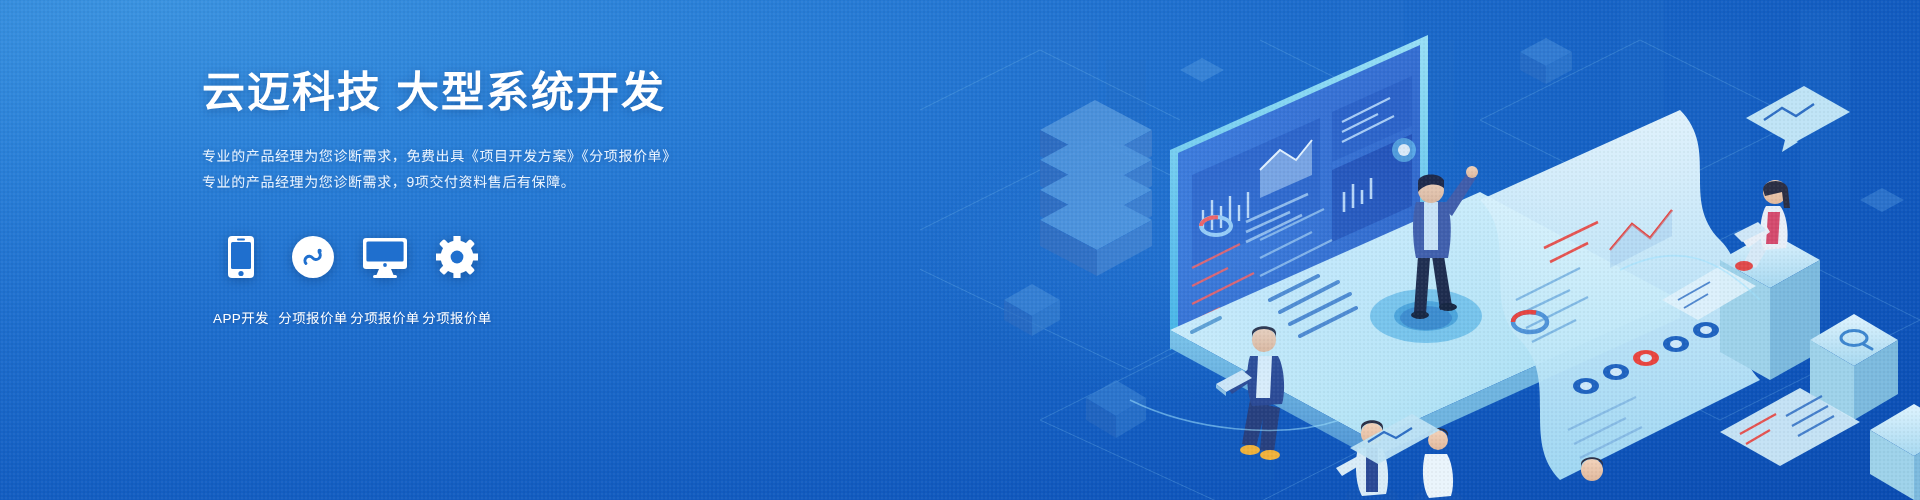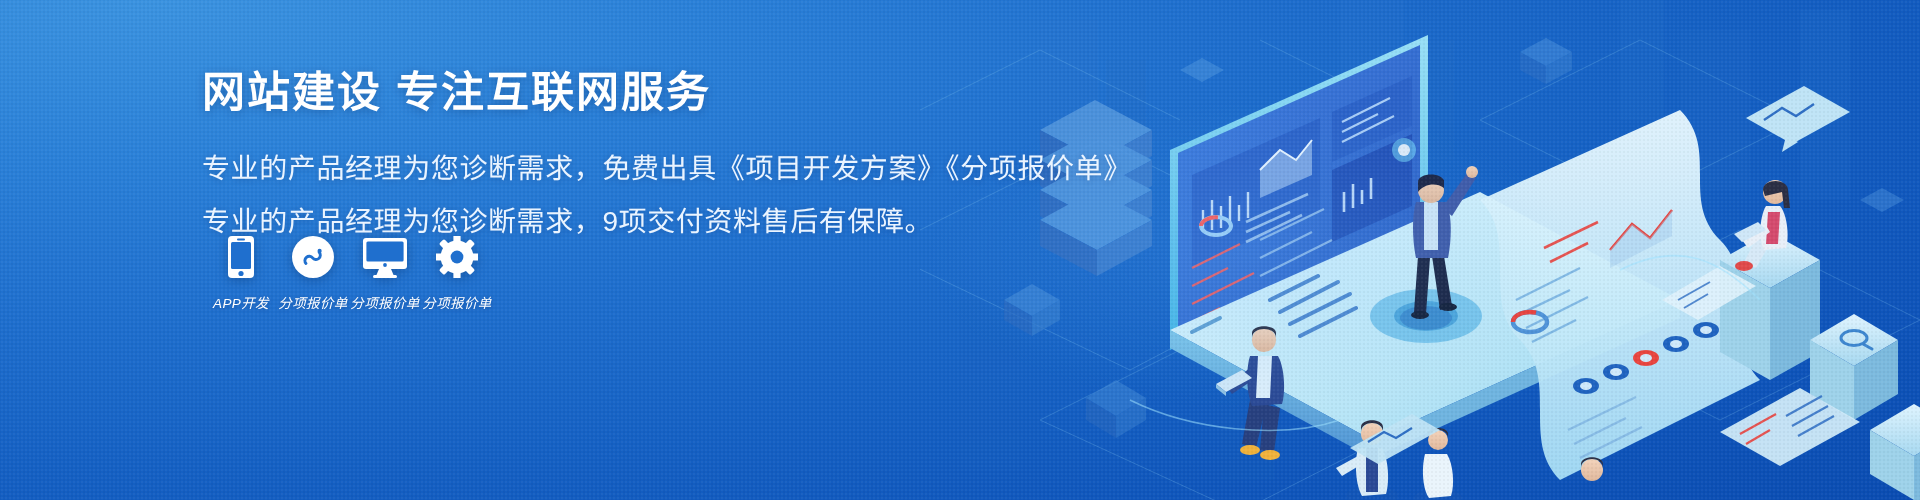--- a/index.html
+++ b/index.html
@@ -31,33 +31,32 @@
   }
 
   
   .copy{position:absolute;left:202px;top:68px;width:760px;}
   .headline{
     font-size:43px;font-weight:700;color:#ffffff;letter-spacing:2px;
     line-height:1.15;white-space:nowrap;margin:0 0 26px 0;
     text-shadow:0 2px 10px rgba(0,30,80,.28);
   }
   .sub{
-    font-size:28px;color:#eaf4ff;line-height:1.86;letter-spacing:.6px;
+    font-size:14px;color:#eaf4ff;line-height:1.86;letter-spacing:.6px;
     margin:0;white-space:nowrap;text-shadow:0 1px 6px rgba(0,30,80,.24);
   }
 
   
   .icons{position:absolute;left:205px;top:232px;display:flex;align-items:flex-end;gap:0;}
   .icon-item{width:72px;display:flex;flex-direction:column;align-items:center;cursor:pointer;}
   .icon-box{height:46px;display:flex;align-items:flex-end;justify-content:center;}
   .icon-box svg{display:block;filter:drop-shadow(0 2px 6px rgba(0,25,70,.3));}
   .icon-label{
-    margin-top:14px;font-size:13.5px;color:#ffffff;white-space:nowrap;letter-spacing:.4px;
+    margin-top:29px;font-size:13.5px;color:#ffffff;white-space:nowrap;letter-spacing:.4px;
     text-shadow:0 1px 4px rgba(0,30,80,.3);
-    font-style:italic;
   }
 
   
   #art{position:absolute;right:0;top:0;width:1000px;height:500px;}
 </style>
 </head>
 <body>
 
 <div id="banner">
 
@@ -417,21 +416,21 @@
     <g stroke="#9fe2ff" stroke-width="1.6" fill="none" opacity=".55">
       <path d="M700,270 C760,240 800,260 840,300"></path>
       <path d="M210,400 C270,430 360,440 420,420"></path>
     </g>
   </svg>
 
   <div id="glow"></div>
   <div id="tex"></div>
 
   <div class="copy">
-    <h1 class="headline">网站建设 专注互联网服务</h1>
+    <h1 class="headline">云迈科技 大型系统开发</h1>
     <p class="sub">专业的产品经理为您诊断需求，免费出具《项目开发方案》《分项报价单》</p>
     <p class="sub">专业的产品经理为您诊断需求，9项交付资料售后有保障。</p>
   </div>
 
   <div class="icons">
 
     <div class="icon-item">
       <div class="icon-box">
         <svg width="26" height="42" viewBox="0 0 26 42">
           <rect x="0" y="0" width="26" height="42" rx="4" fill="#ffffff"></rect>

